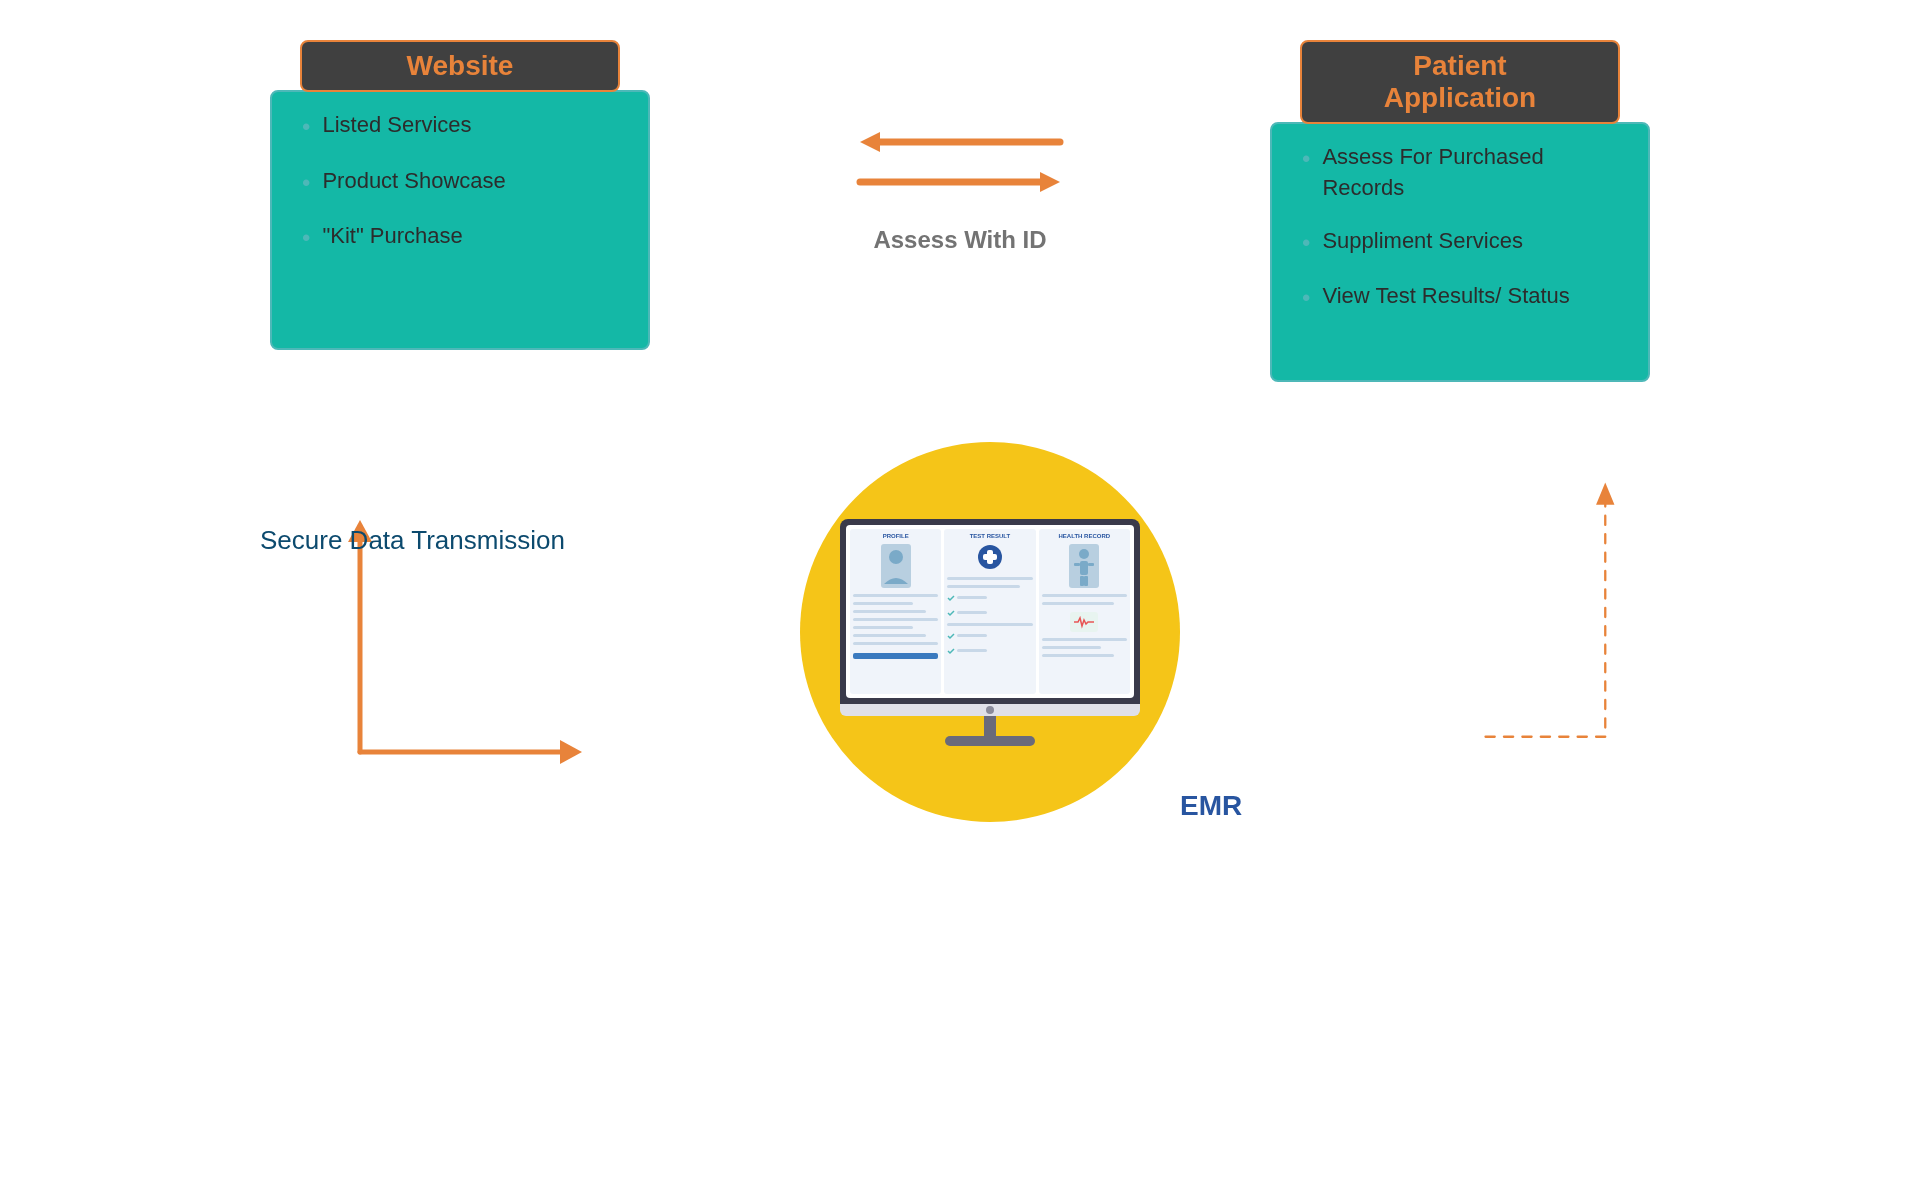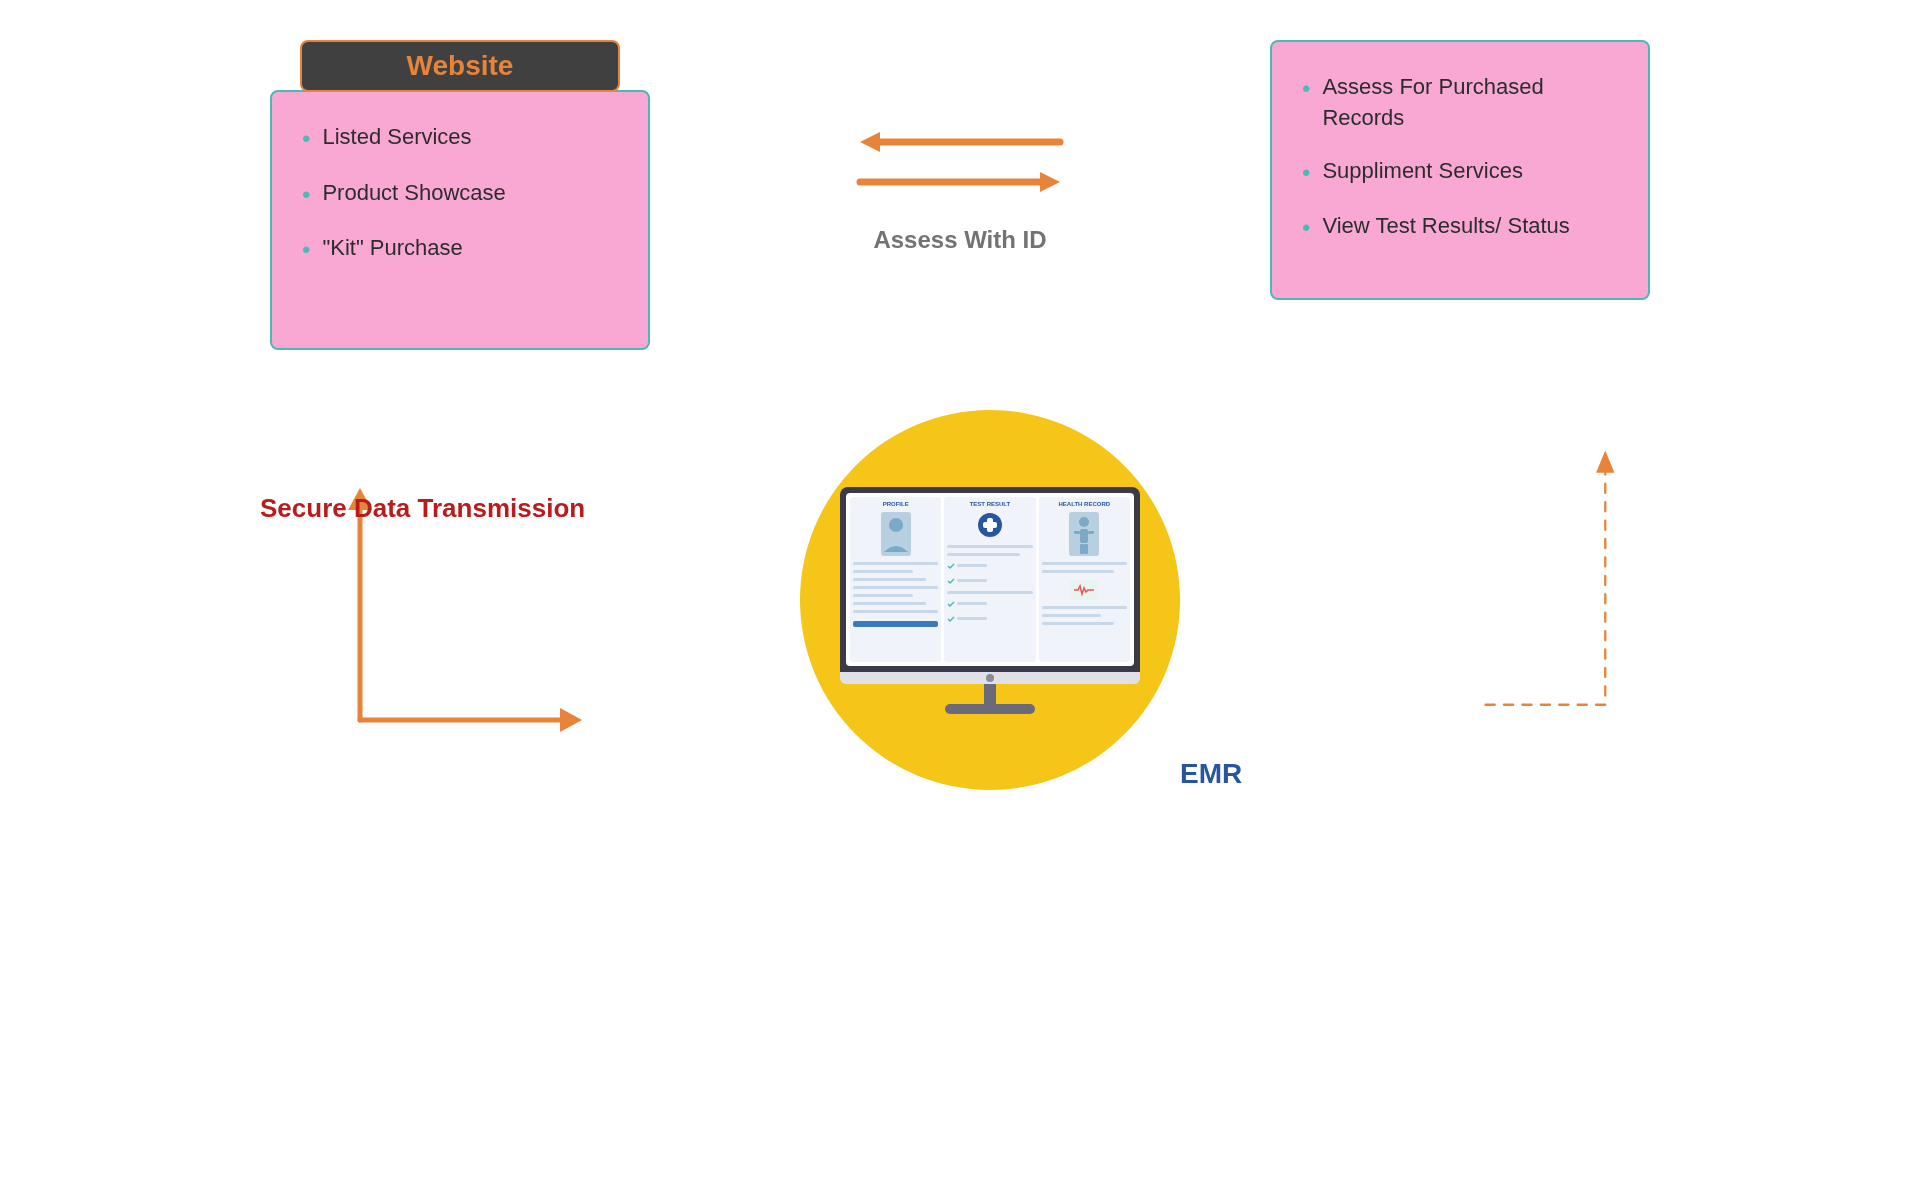--- a/index.html
+++ b/index.html
@@ -52,22 +52,22 @@
       background: #404040;
       position: relative;
       z-index: 2;
       text-align: center;
       width: 320px;
     }
 
     .card-body {
       border: 2px solid #4db8b8;
       border-radius: 8px;
-      background: #f9a8d4;
-      padding: 30px 30px 30px 30px;
+      background: #14b8a6;
+      padding: 18px 30px 30px 30px;
       width: 380px;
       min-height: 260px;
       position: relative;
       z-index: 1;
     }
 
     .card-body ul {
       list-style: none;
       padding: 0;
     }
@@ -132,22 +132,22 @@
       display: flex;
       flex-direction: column;
       align-items: flex-start;
       padding-top: 40px;
       width: 380px;
       position: relative;
     }
 
     .secure-text {
       font-size: 26px;
-      font-weight: 700;
-      color: #b91c1c;
+      font-weight: 400;
+      color: #0c4a6e;
       position: absolute;
       top: 80px;
       left: 0px;
       line-height: 1.4;
     }
 
     
     .emr-section {
       display: flex;
       flex-direction: row;
@@ -285,20 +285,21 @@
           <polygon points="10,22 30,12 30,32" fill="#e8833a"></polygon>
 
           <line x1="10" y1="62" x2="200" y2="62" stroke="#e8833a" stroke-width="7" stroke-linecap="round"></line>
           <polygon points="210,62 190,52 190,72" fill="#e8833a"></polygon>
         </svg>
       </div>
       <div class="assess-label">Assess With ID</div>
     </div>
 
     <div class="card-wrapper">
+      <div class="card-title">Patient Application</div>
       <div class="card-body">
         <ul>
           <li>
             <span>Assess For Purchased Records</span>
           </li>
           <li>
             <span>Suppliment Services</span>
           </li>
           <li>
             <span>View Test Results/ Status</span>

